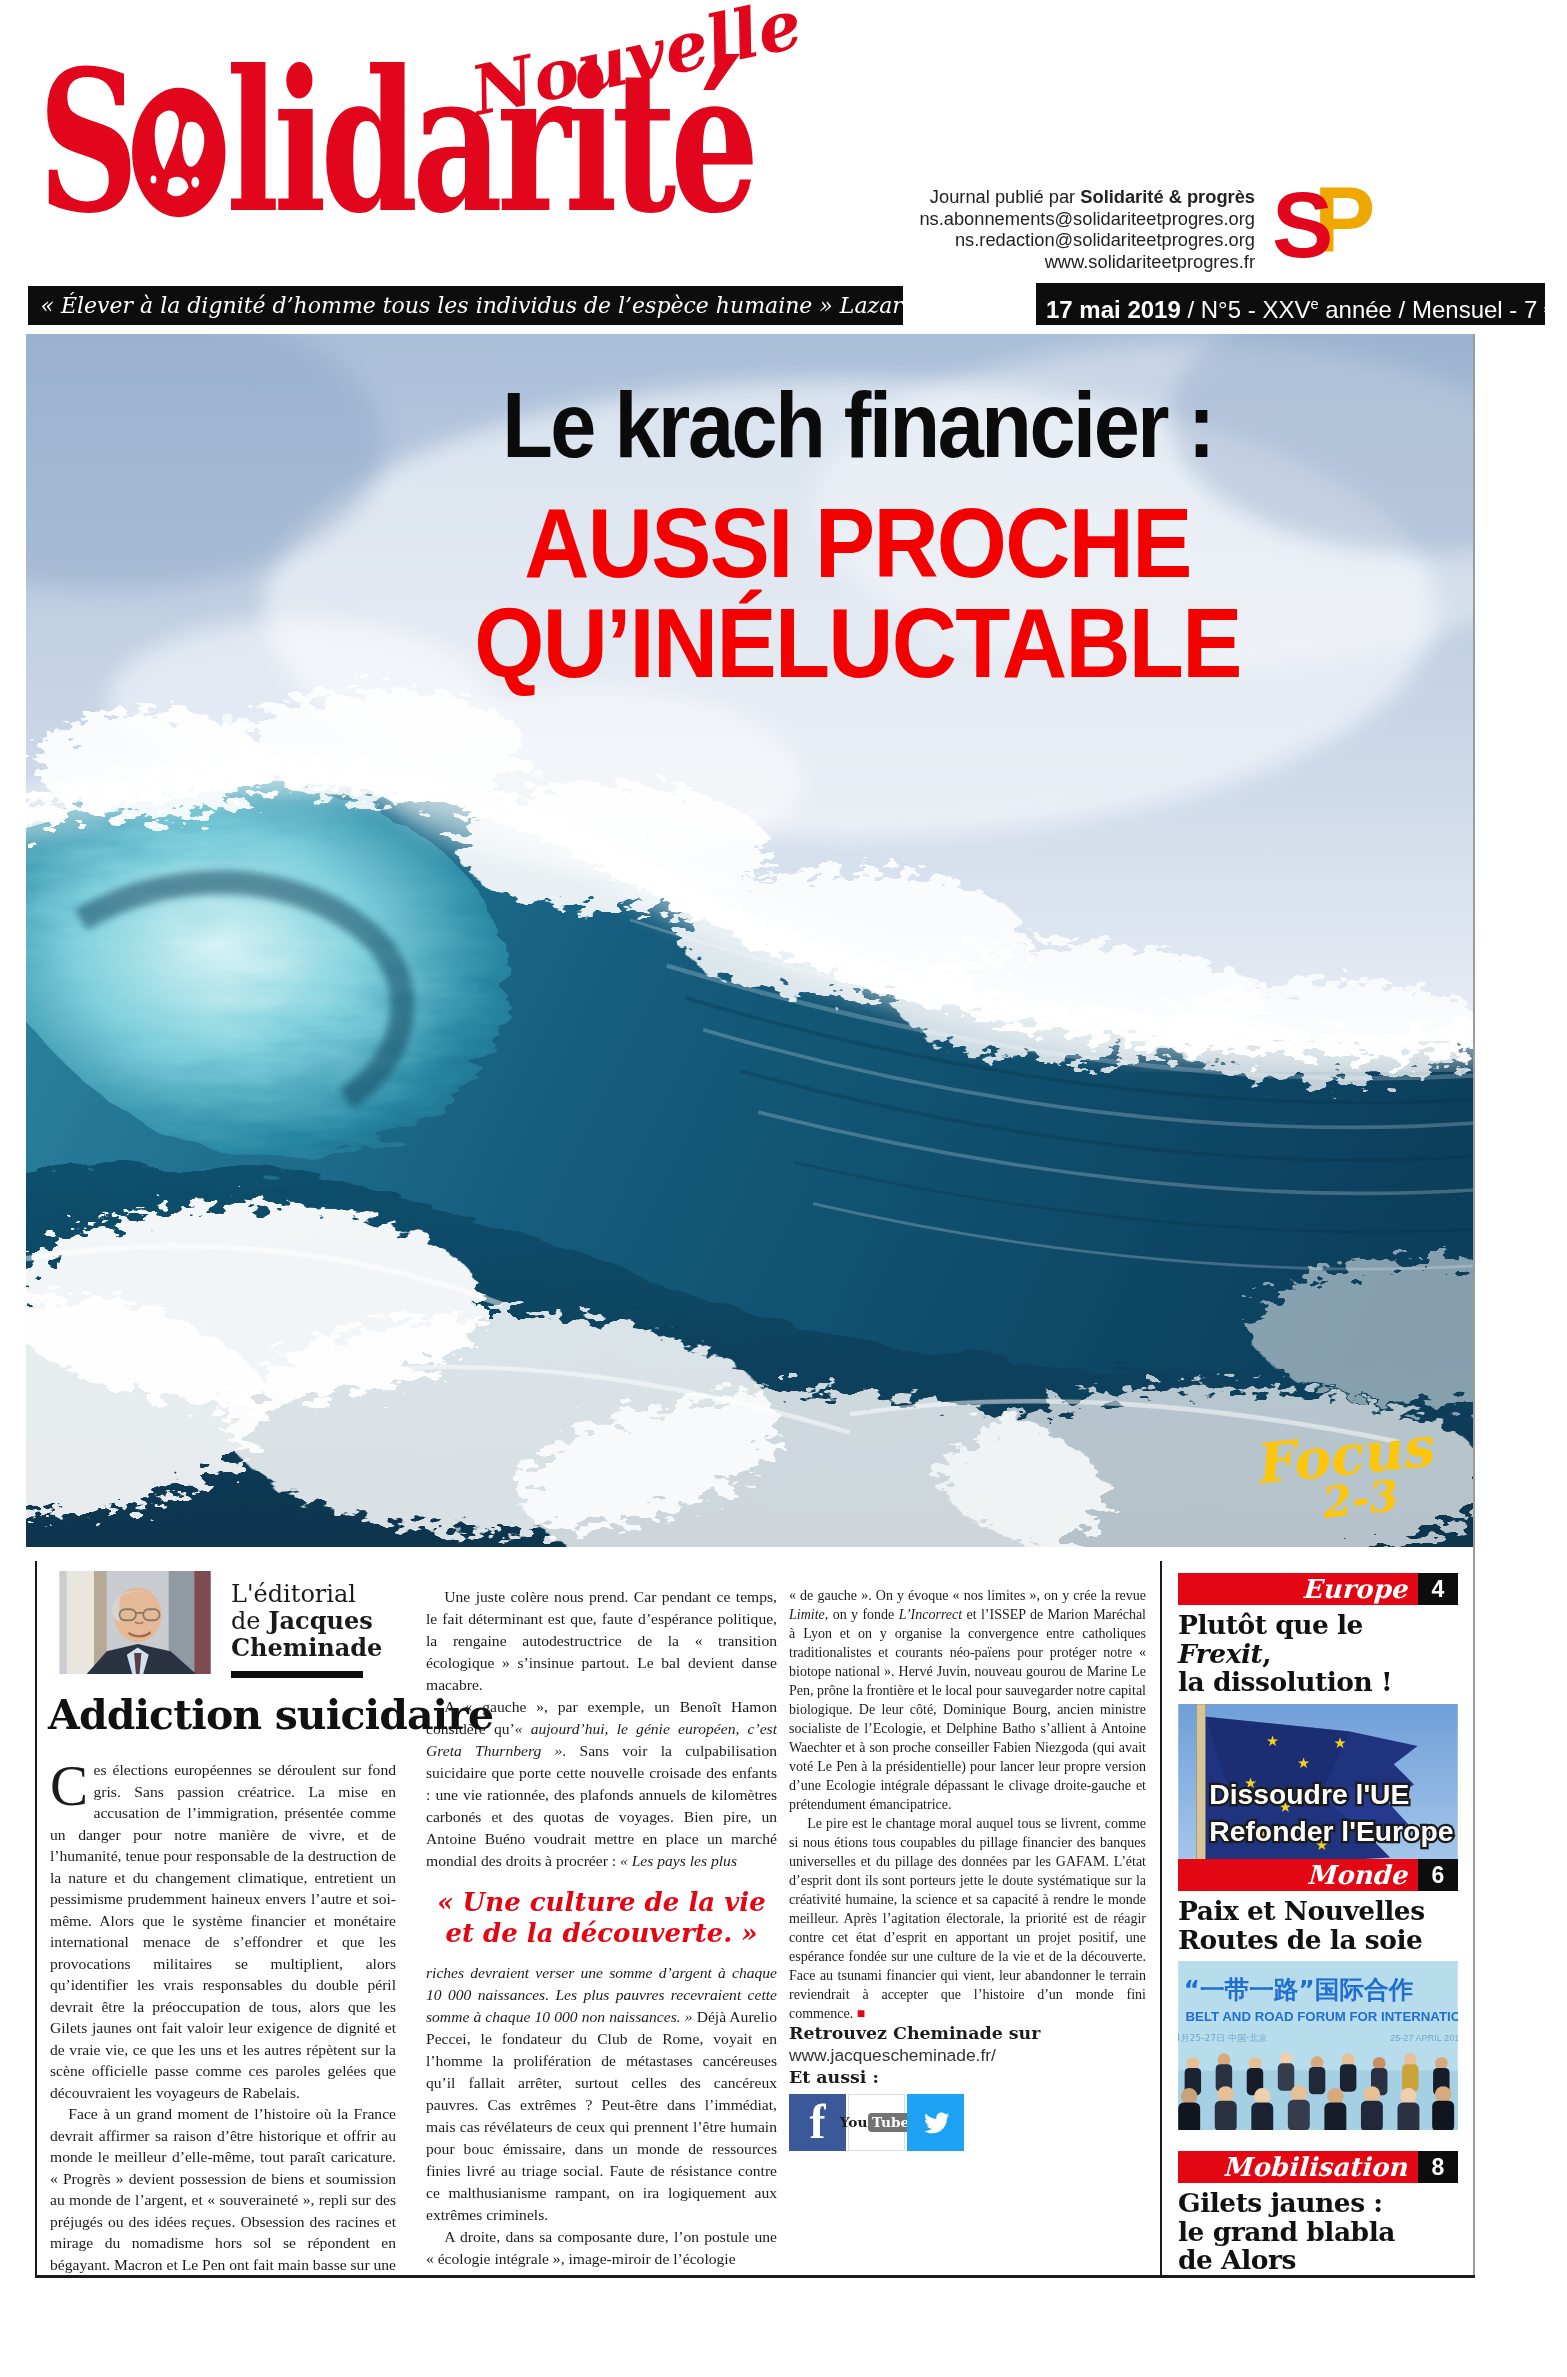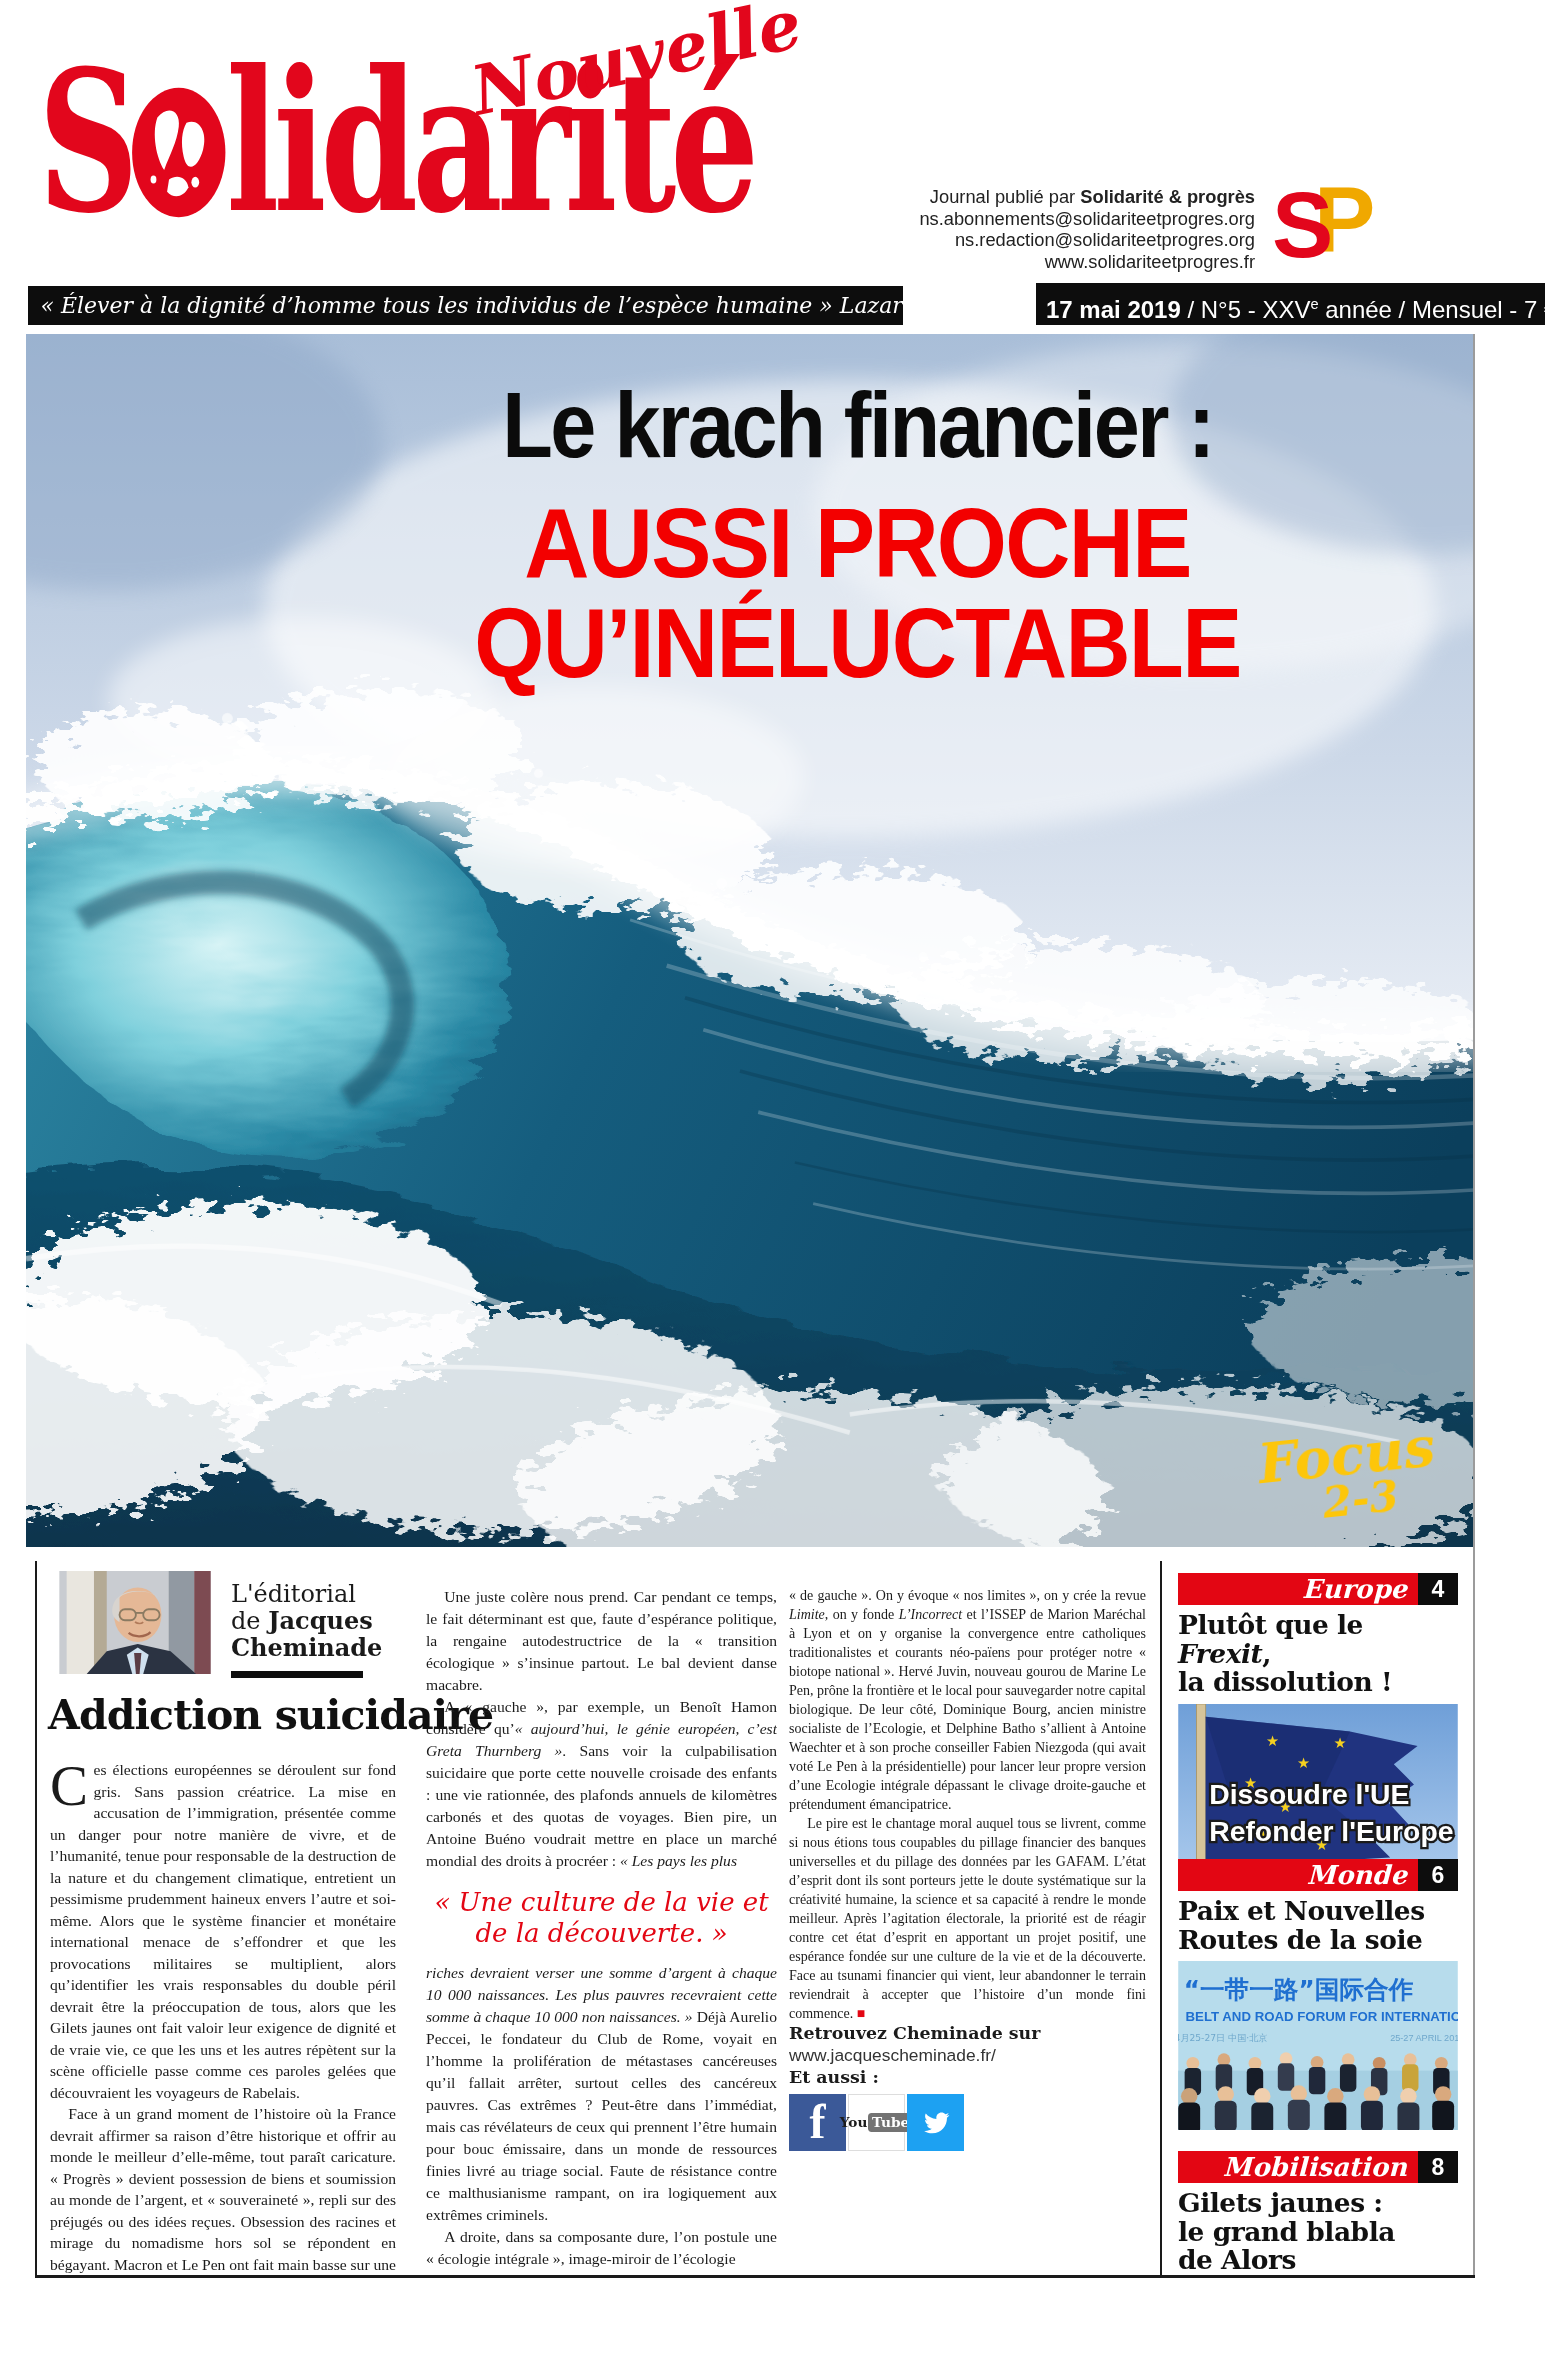--- a/index.html
+++ b/index.html
@@ -56,21 +56,21 @@
   .edtitle{position:absolute;left:48px;top:1691px;font-family:"DejaVu Serif",serif;
         font-weight:bold;font-size:41px;letter-spacing:-0.9px;color:#111;white-space:nowrap;}
   .col{position:absolute;font-family:"Liberation Serif",serif;color:#1b1b1b;
         text-align:justify;overflow:hidden;}
   #col1{left:50px;top:1759px;width:346px;height:514px;font-size:15.6px;line-height:21.5px;}
   #col2{left:426px;top:1586px;width:351px;height:687px;font-size:15.6px;line-height:22px;}
   #col3{left:789px;top:1586px;width:357px;height:687px;font-size:14px;line-height:19px;}
   .col p{margin:0;}
   .col p.ind{text-indent:18.3px;}
   .dropcap{float:left;font-size:57px;line-height:.82;padding:3.7px 5.5px 0 0;font-family:"Liberation Serif",serif;}
-  .pullquote{color:#e30613;font-family:"DejaVu Serif",serif;font-weight:normal;font-style:italic;
+  .pullquote{color:#e30613;font-family:"DejaVu Serif",serif;font-weight:bold;font-style:italic;
         font-size:26px;line-height:1.2;text-align:center;margin:14.6px 0 13px 0;}
   .endmark{color:#e30613;}
   .findblock{font-family:"DejaVu Serif",serif;font-size:17.4px;line-height:1.25;}
   .findblock .b{font-weight:bold;}
   .findblock .url{font-family:"Liberation Sans",sans-serif;font-size:17.4px;color:#333;}
   .social{display:flex;margin-top:5.5px;}
   .sicon{width:57px;height:57px;margin-right:1.8px;display:flex;align-items:center;justify-content:center;}
   .fb{background:#3b5998;color:#fff;font-weight:bold;font-size:48px;font-family:"Liberation Serif",serif;}
   .yt{background:#fff;border:0.9px solid #ddd;box-sizing:border-box;font-size:13.7px;font-weight:bold;}
   .yt .tube{background:#737373;color:#fff;border-radius:3.7px;padding:0.9px 3.7px;margin-left:0.9px;}

